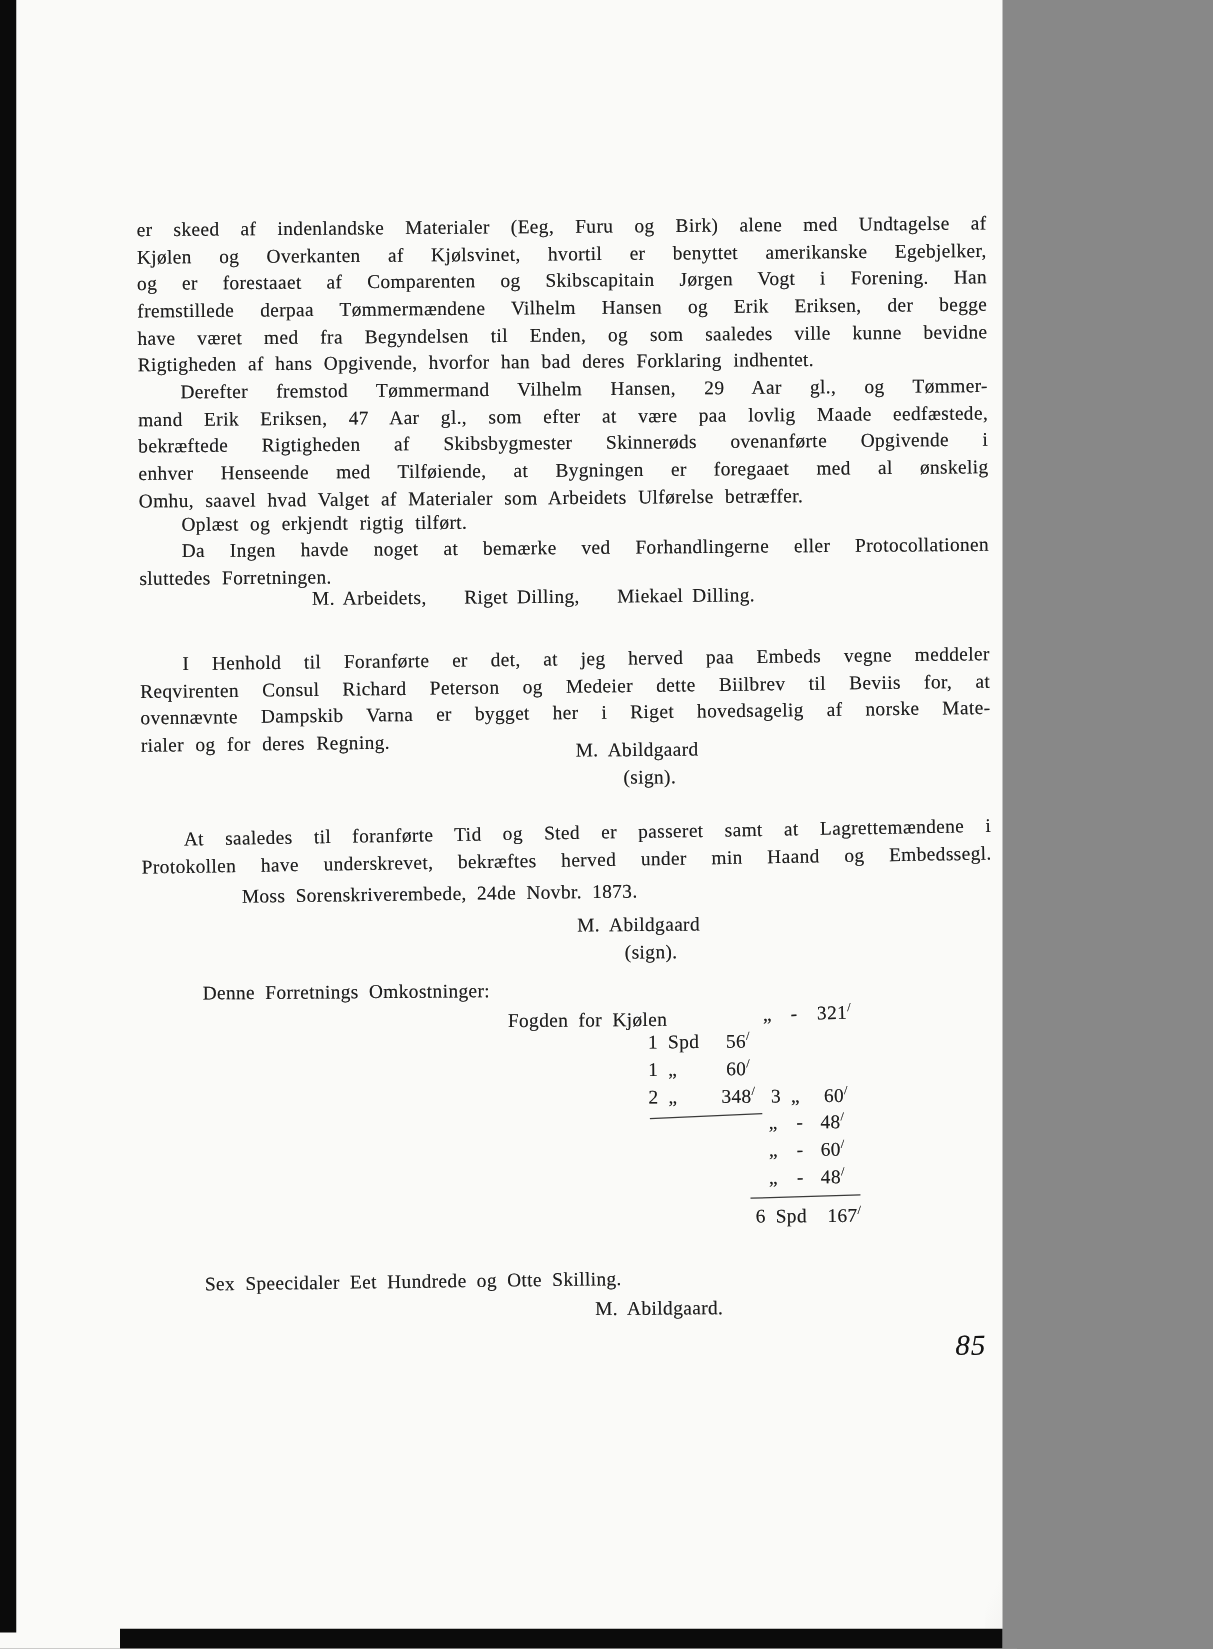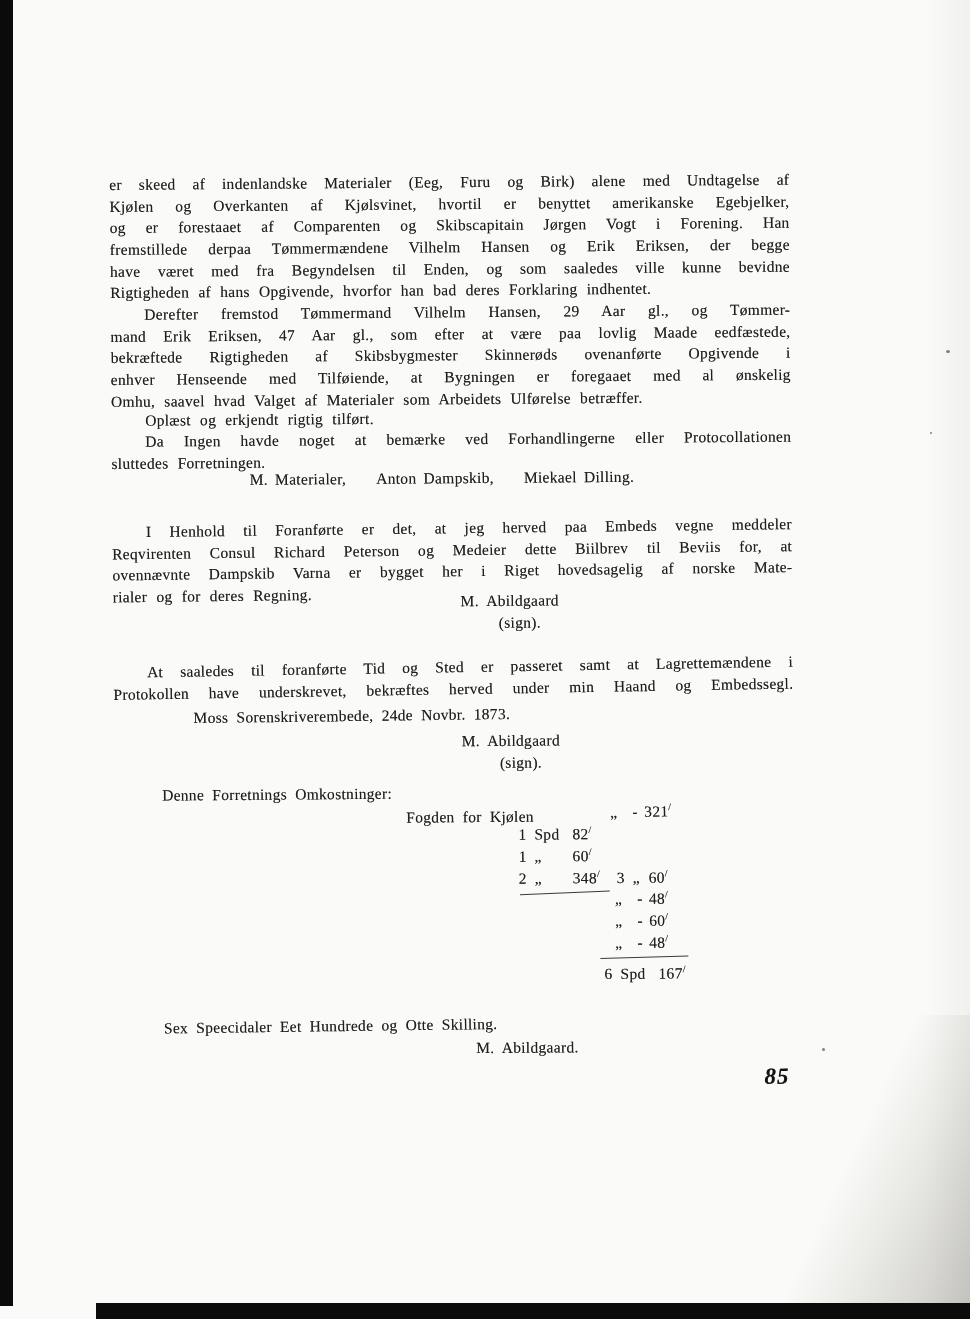--- a/index.html
+++ b/index.html
@@ -1,17 +1,17 @@
 <!DOCTYPE html>
 <html><head>
 <meta charset="utf-8">
 <style>
   html,body{margin:0;padding:0;background:#888;}
   .screen{
-    position:relative; width:970px; height:1319px; overflow:hidden;
+    position:relative; width:802px; height:1319px; overflow:hidden;
     background:#fafaf8;
     font-family:"Liberation Serif","DejaVu Serif",serif;
     color:#1f1f1f;
   }
   .textlayer{
     position:absolute; left:0; top:0; width:970px; height:1319px;
     transform:rotate(-0.45deg); transform-origin:50% 40%;
     font-size:15.5px; letter-spacing:0.3px;
     text-shadow:0 0 0.4px rgba(20,20,20,0.55);
   }
@@ -21,27 +21,27 @@
     text-align:justify; text-align-last:justify; white-space:nowrap; white-space:normal;
   }
   .ln.noj{text-align:left; text-align-last:left;}
   .ln.ind{text-indent:34px;}
   .abs{position:absolute; white-space:nowrap; word-spacing:4px; line-height:21.7px;}
   .sigrow{position:absolute; display:flex; gap:30px; word-spacing:3px;}
   
   .trow{position:absolute; display:flex;}
   .c-num{width:16px;}
   .c-unit{width:38px;}
-  .c-amt{flex:1; text-align:left;}
+  .c-amt{flex:1; text-align:center;}
   .c-pre{width:16px;}
   .c-dash{width:18px; text-align:center;}
   sup{font-size:10px; line-height:0;}
   .rule{position:absolute; height:0; border-top:1.6px solid #3a3a3a;}
   .pageno{
-    position:absolute; font-style:italic; font-weight:bold;
+    position:absolute; font-style:italic; font-weight:normal;
     font-size:23px; letter-spacing:1px; color:#141414;
   }
   
   .bar-left{position:absolute; left:0; top:0; width:13px; height:1306px; background:#0b0b0b;}
   .bar-bottom{position:absolute; left:96px; top:1303px; width:874px; height:16px; background:#0b0b0b;}
   .edge-right{position:absolute; left:926px; top:0; width:44px; height:1319px;
     background:linear-gradient(to right, rgba(0,0,0,0), rgba(60,58,52,0.05));}
   .curl{position:absolute; left:788px; top:1015px; width:182px; height:288px;
     background:linear-gradient(295deg, rgba(120,118,110,0.38), rgba(170,168,160,0.20) 38%, rgba(255,255,255,0) 60%);}
   .speck{position:absolute; background:rgba(30,30,30,0.55); border-radius:50%;}
@@ -73,22 +73,22 @@
     <div class="para" style="top:407px">
       <div class="ln ind noj">Oplæst og erkjendt rigtig tilført.</div>
     </div>
 
     <div class="para" style="top:428px">
       <div class="ln ind">Da Ingen havde noget at bemærke ved Forhandlingerne eller Protocollationen</div>
       <div class="ln noj">sluttedes Forretningen.</div>
     </div>
 
     <div class="sigrow" style="left:250px; top:469px">
-      <span>M. Materialer,</span>
-      <span>Anton Dampskib,</span>
+      <span>M. Arbeidets,</span>
+      <span>Riget Dilling,</span>
       <span>Miekael Dilling.</span>
     </div>
 
     <div class="para" style="top:517px; transform:rotate(-0.25deg)">
       <div class="ln ind">I Henhold til Foranførte er det, at jeg herved paa Embeds vegne meddeler</div>
       <div class="ln">Reqvirenten Consul Richard Peterson og Medeier dette Biilbrev til Beviis for, at</div>
       <div class="ln">ovennævnte Dampskib Varna er bygget her i Riget hovedsagelig af norske Mate-</div>
       <div class="ln noj">rialer og for deres Regning.</div>
     </div>
 
@@ -110,21 +110,21 @@
     <div class="abs" style="left:404px; top:806px">Fogden for Kjølen</div>
     <div class="trow" style="left:608px; top:804px; width:80px; transform:rotate(-0.8deg)">
       <span class="c-pre">„</span>
       <span class="c-dash">-</span>
       <span class="c-amt"><span>321</span><sup>/</sup></span>
     </div>
 
     <div class="trow" style="left:516px; top:826px; width:90px">
       <span class="c-num">1</span>
       <span class="c-unit">Spd</span>
-      <span class="c-amt"><span>82</span><sup>/</sup></span>
+      <span class="c-amt"><span>56</span><sup>/</sup></span>
     </div>
     <div class="trow" style="left:516px; top:848px; width:90px">
       <span class="c-num">1</span>
       <span class="c-unit">„</span>
       <span class="c-amt"><span>60</span><sup>/</sup></span>
     </div>
     <div class="trow" style="left:516px; top:870px; width:90px">
       <span class="c-num">2</span>
       <span class="c-unit">„</span>
       <span class="c-amt"><span>348</span><sup>/</sup></span>

